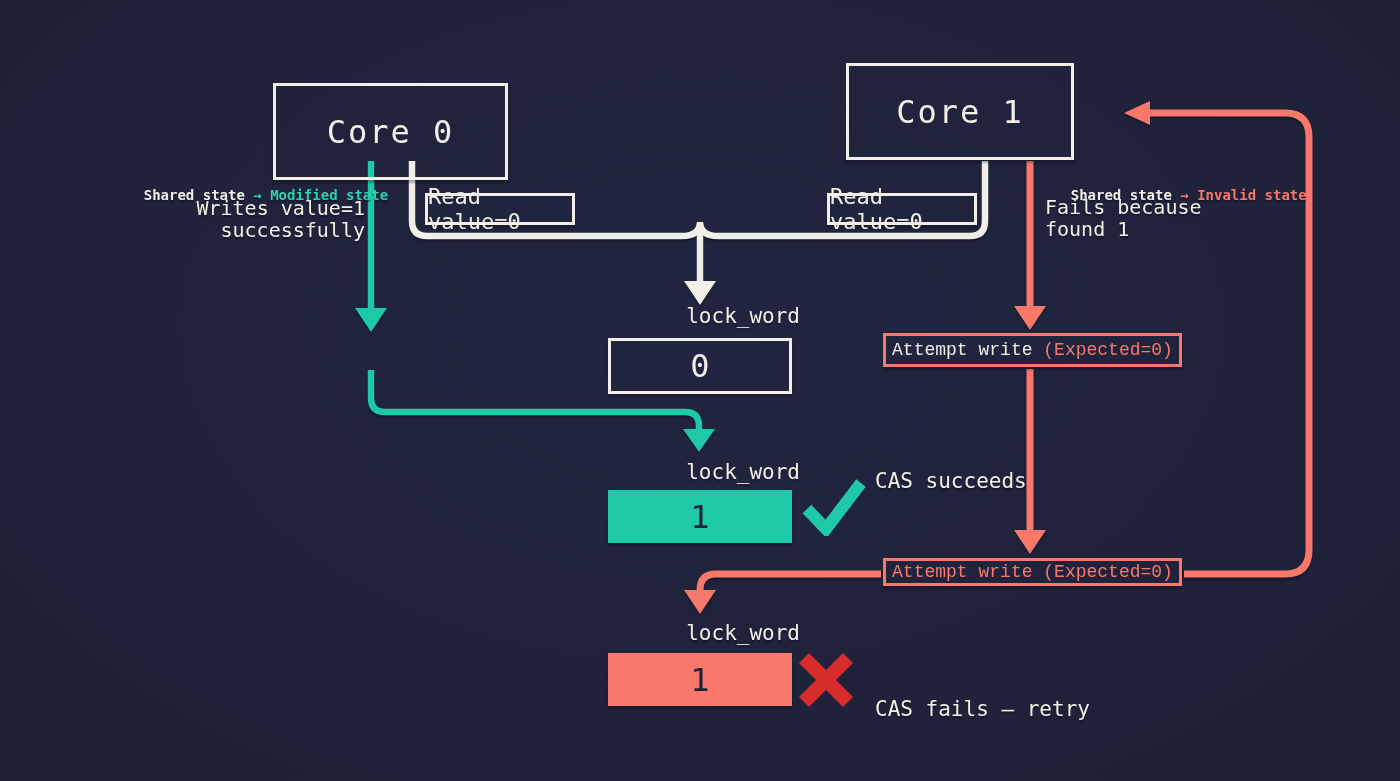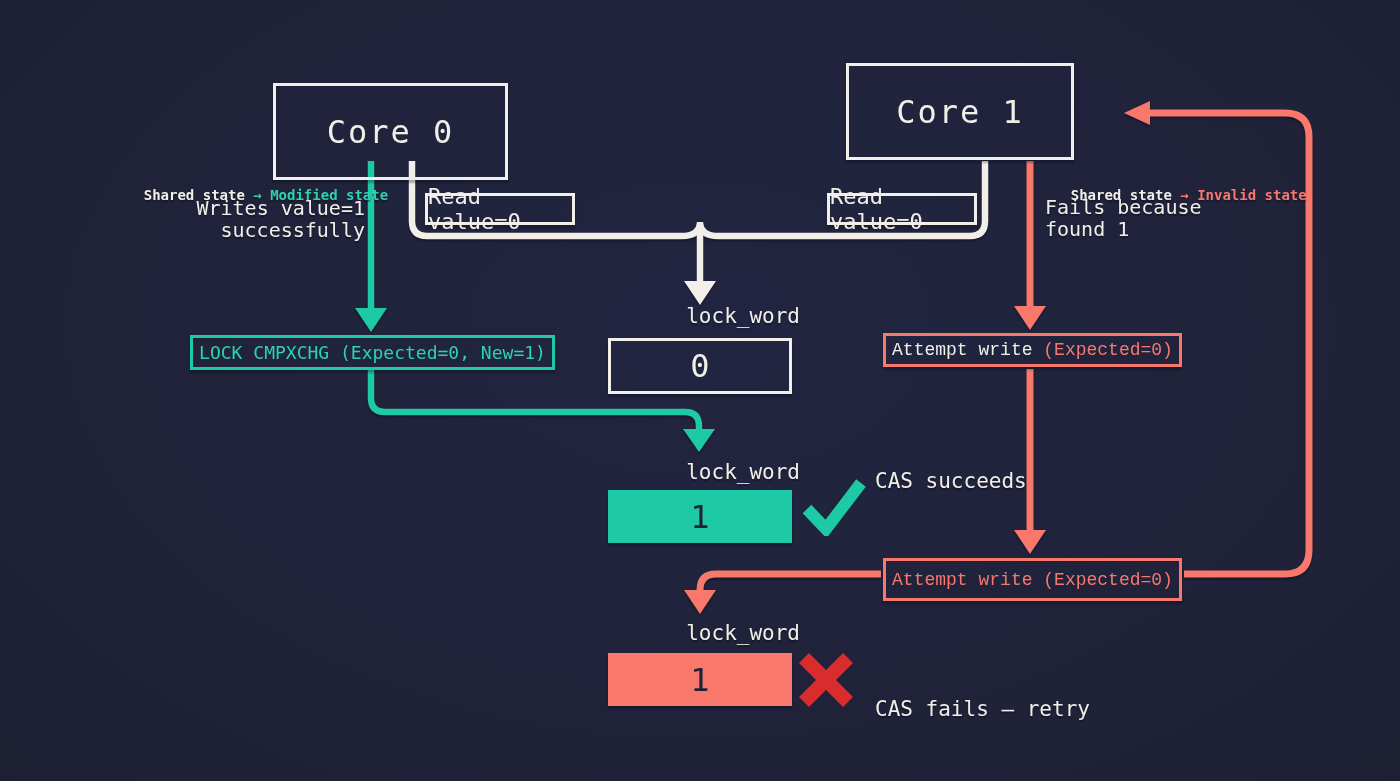--- a/index.html
+++ b/index.html
@@ -118,29 +118,26 @@
     <div>found 1</div>
   </div>
 
   <div class="node readbox" style="left:425px;top:193px;width:150px;height:32px;">
     <span>Read value=0</span>
   </div>
   <div class="node readbox" style="left:827px;top:193px;width:150px;height:32px;">
     <span>Read value=0</span>
   </div>
 
-  <div class="node tealbox" style="left:190px;top:335px;width:365px;height:35px;">
-    <span>LOCK CMPXCHG (Expected=0, New=1)</span>
-  </div>
 
   <div class="node salmonbox" style="left:883px;top:333px;width:299px;height:34px;">
     <span style="color:#F1EFE8;">Attempt write </span><span>(Expected=0)</span>
   </div>
 
-  <div class="node salmonbox" style="left:883px;top:558px;width:299px;height:43px;">
+  <div class="node salmonbox" style="left:883px;top:558px;width:299px;height:28px;">
     <span>Attempt write (Expected=0)</span>
   </div>
 
   <div class="lockword-label" style="left:600px;top:303px;">lock_word</div>
   <div class="node valuebox outline" style="left:608px;top:338px;width:184px;height:56px;">
     <span>0</span>
   </div>
 
   <div class="lockword-label" style="left:600px;top:459px;">lock_word</div>
   <div class="node valuebox fill-teal" style="left:608px;top:490px;width:184px;height:53px;">

